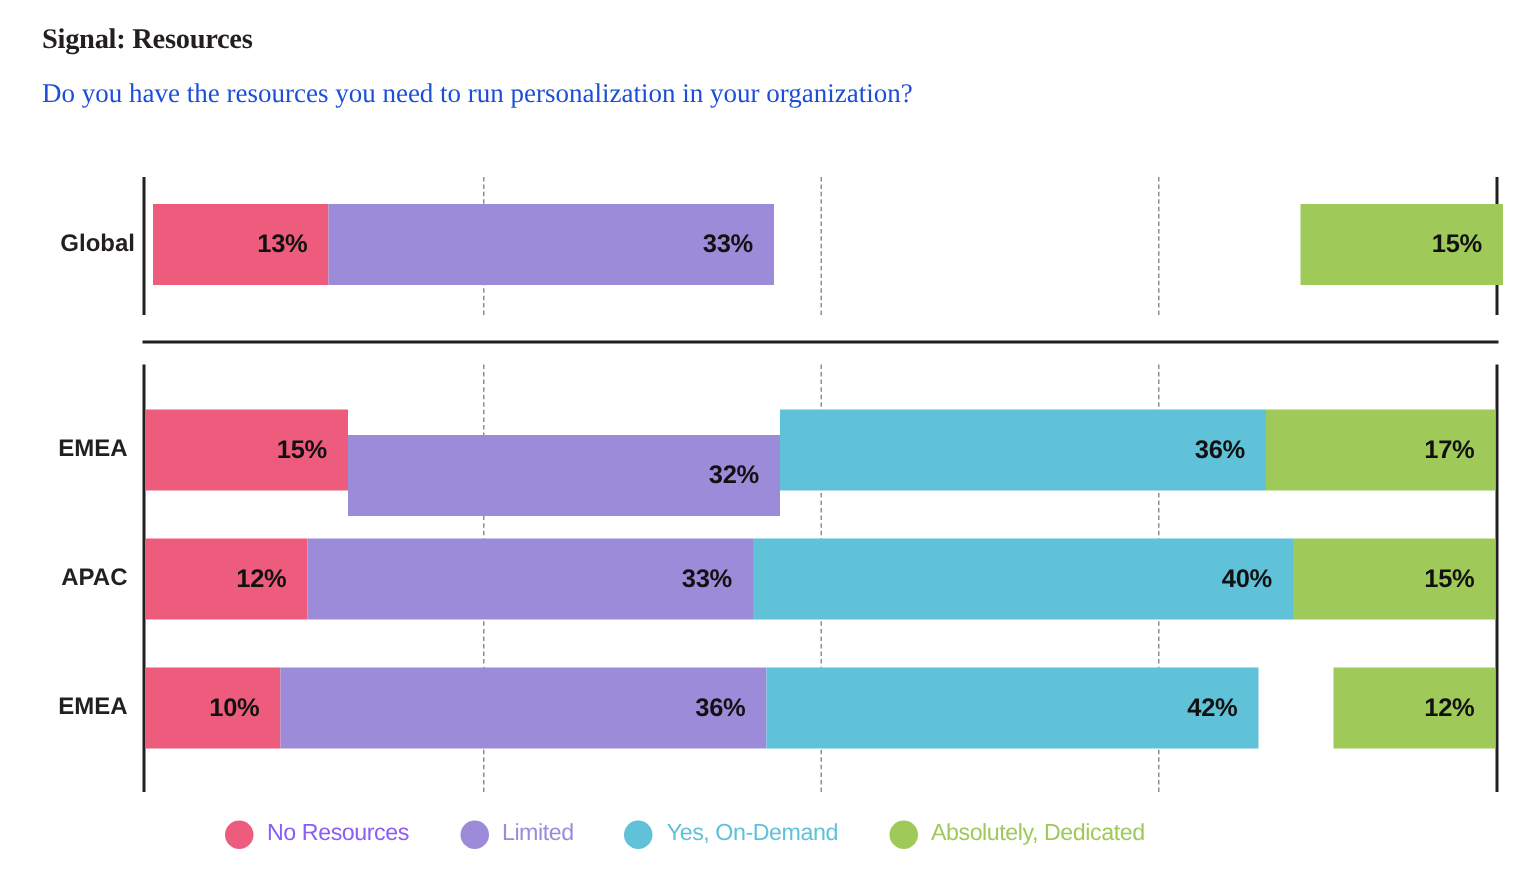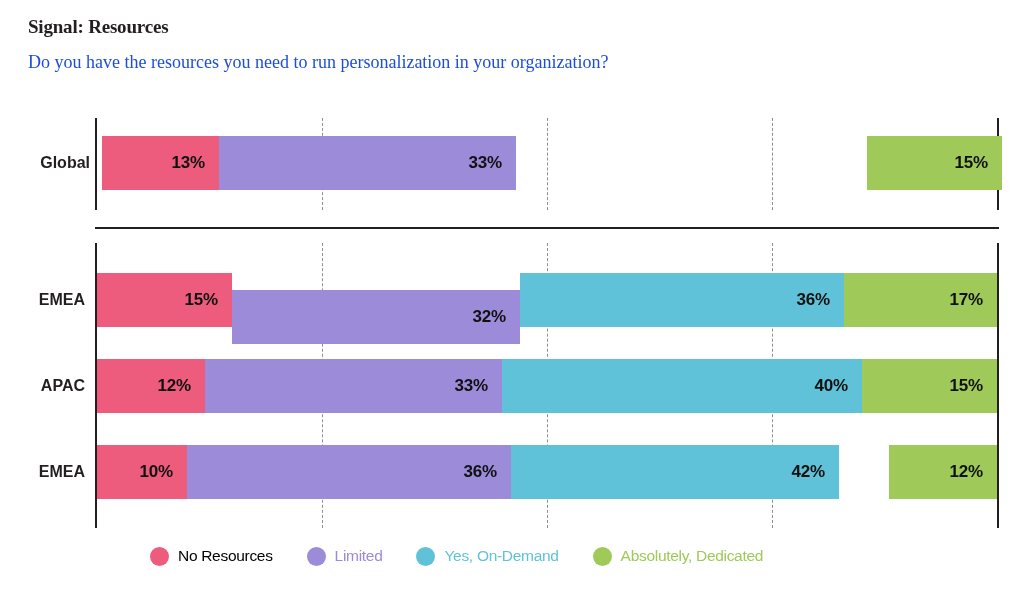--- a/index.html
+++ b/index.html
@@ -213,21 +213,21 @@
         </div>
         <div class="bar" style="left: 792px; width: 108px; height: 54px; background-color: rgb(159, 201, 88);">
           <span class="val">12%</span>
         </div>
       </div>
     </div>
 
   <div class="legend" id="legend">
       <div class="legend-item">
         <span class="legend-dot" style="background-color: rgb(237, 92, 124);"></span>
-        <span class="legend-label" style="color: #000000;">No Resources</span>
+        <span class="legend-label" style="color: #8b5cf6;">No Resources</span>
       </div>
       <div class="legend-item">
         <span class="legend-dot" style="background-color: rgb(155, 139, 217);"></span>
         <span class="legend-label" style="color: rgb(155, 139, 217);">Limited</span>
       </div>
       <div class="legend-item">
         <span class="legend-dot" style="background-color: rgb(95, 194, 216);"></span>
         <span class="legend-label" style="color: rgb(95, 194, 216);">Yes, On-Demand</span>
       </div>
       <div class="legend-item">

